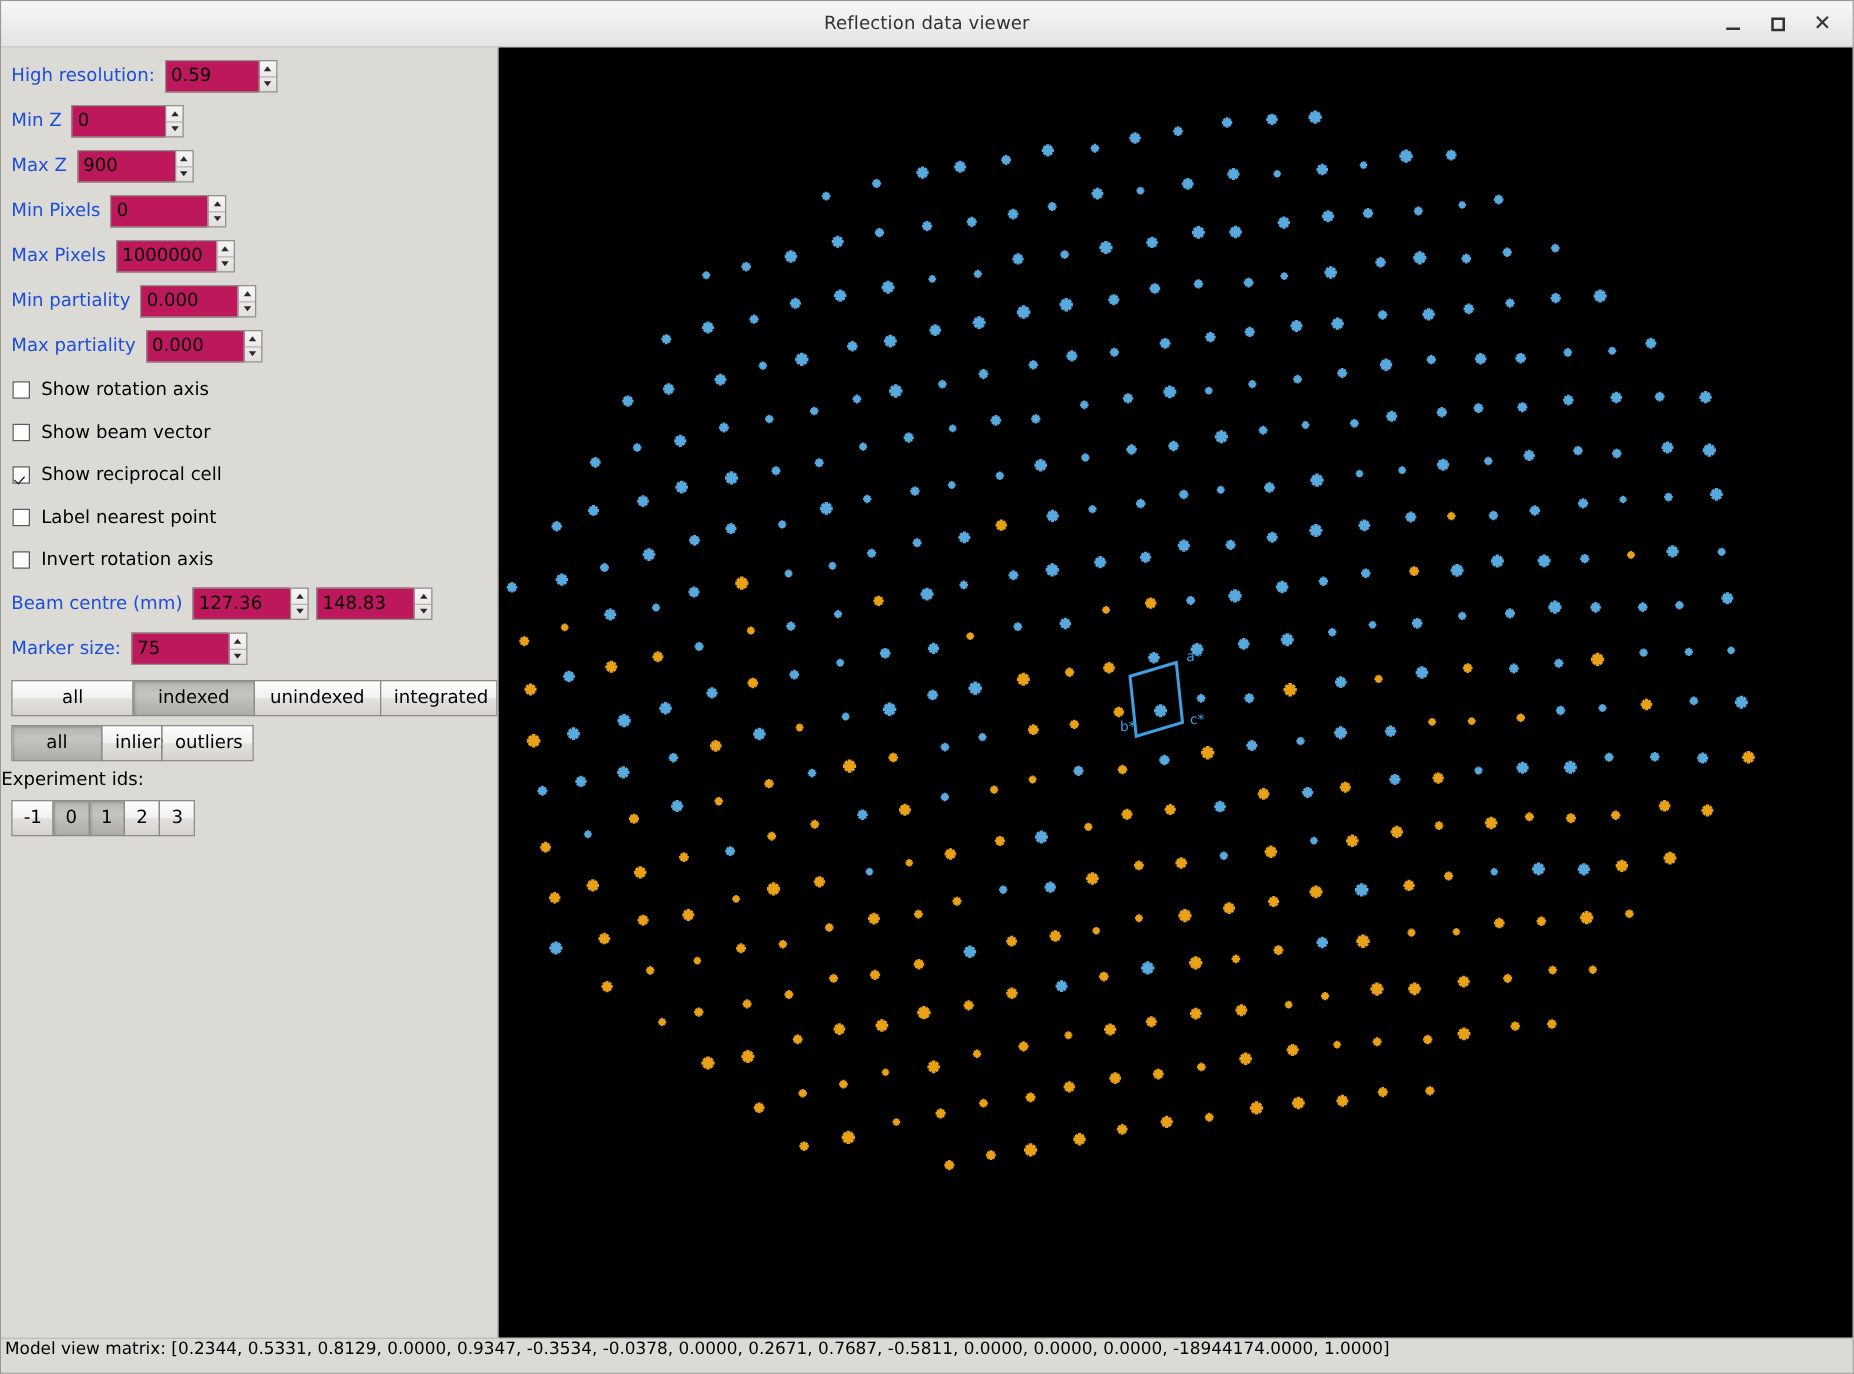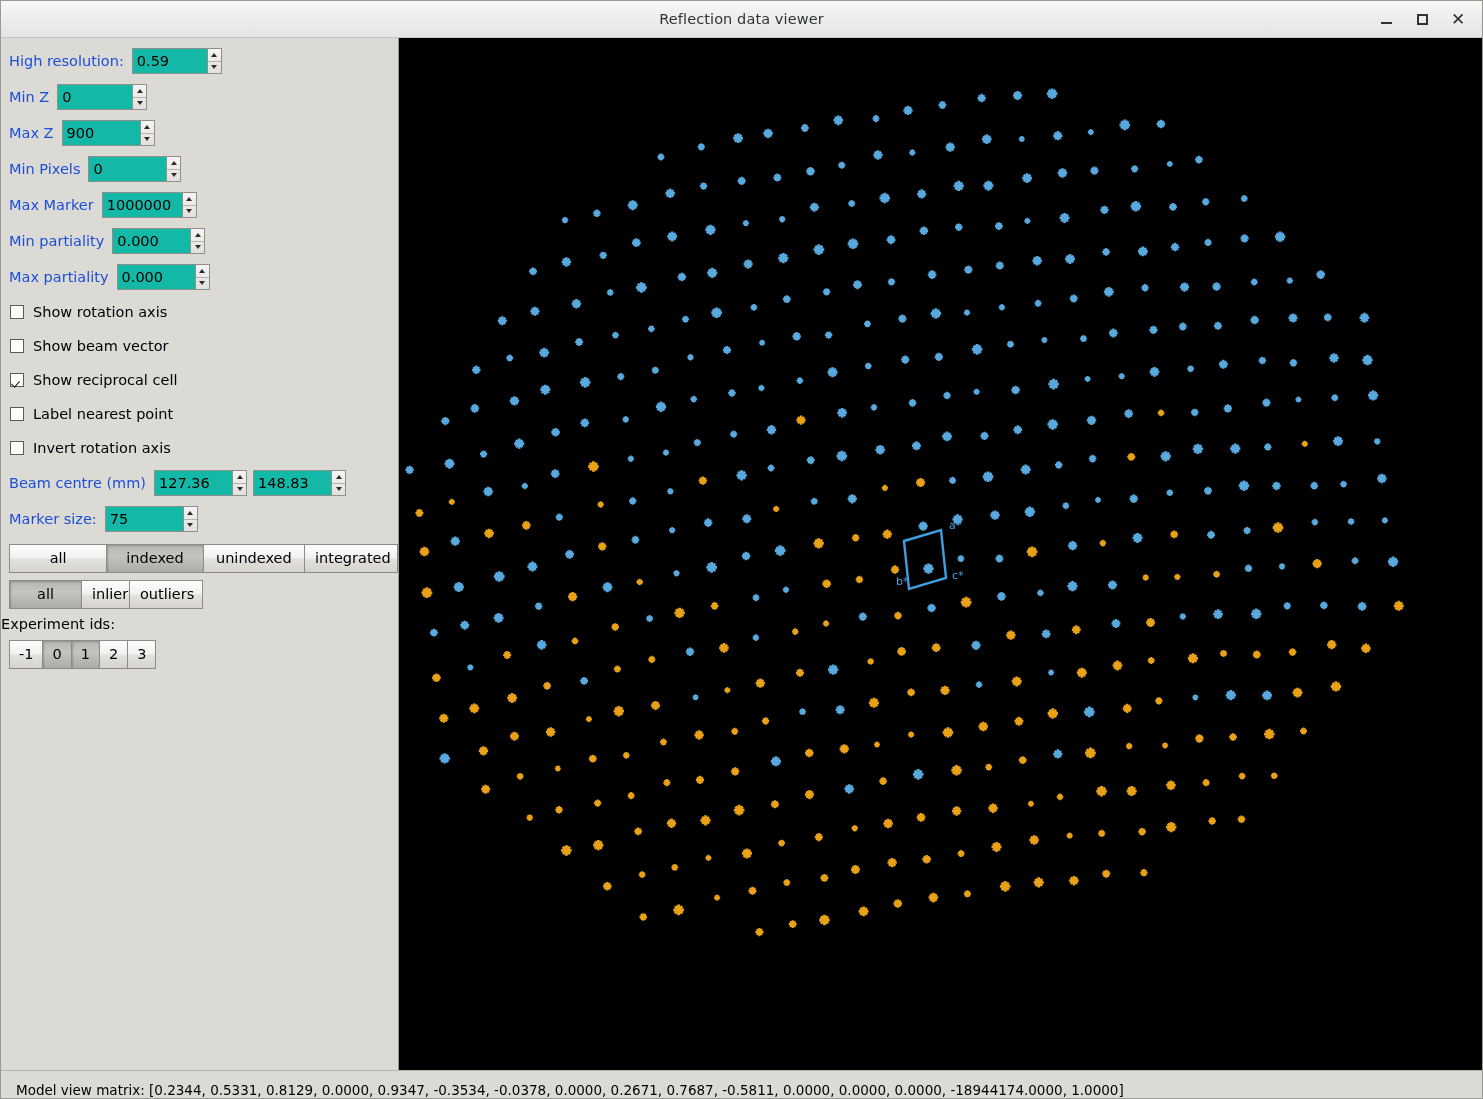--- a/index.html
+++ b/index.html
@@ -67,21 +67,21 @@
     font-size: 14.5px; color: #1d4ed8;
     white-space: nowrap; margin-right: 8px;
   }
 
   
   .spin { display: inline-flex; height: 26px; align-items: stretch; }
   .spin input {
     height: 26px;
     border: 1px solid #8f8f8b;
     border-right: none;
-    background: #14b8a6;
+    background: #be185d;
     font-family: "DejaVu Sans", "Liberation Sans", sans-serif;
     font-size: 14.5px; color: #000;
     padding: 0 4px 1px 4px;
     outline: none;
   }
   .spin .btns {
     width: 15px;
     border: 1px solid #8f8f8b;
     background: linear-gradient(to bottom, #f6f5f4, #e2e0dc);
     display: flex; flex-direction: column;
@@ -148,22 +148,22 @@
     flex: 1; background: #000000;
     position: relative; overflow: hidden;
   }
   .viewport svg { display: block; }
 
   
   .statusbar {
     height: 28px; min-height: 28px;
     background: #dcdad5;
     border-top: 1px solid #b4b2ad;
-    display: flex; align-items: flex-end;
-    padding-left: 15px;
+    display: flex; align-items: flex-start;
+    padding-left: 3px;
     font-size: 13.5px; color: #000;
     white-space: nowrap; overflow: hidden;
   }
 </style>
 </head>
 <body>
 
 <div id="app">
 
   <div class="titlebar">
@@ -239,21 +239,21 @@
                 <i class="tri-up"></i>
               </span>
             <span class="dn">
                 <i class="tri-dn"></i>
               </span>
           </span>
         </span>
       </div>
 
       <div class="row">
-        <span class="lbl">Max Marker</span>
+        <span class="lbl">Max Pixels</span>
         <span class="spin">
           <input type="text" style="width: 80px;" value="1000000">
           <span class="btns">
             <span class="up">
                 <i class="tri-up"></i>
               </span>
             <span class="dn">
                 <i class="tri-dn"></i>
               </span>
           </span>

